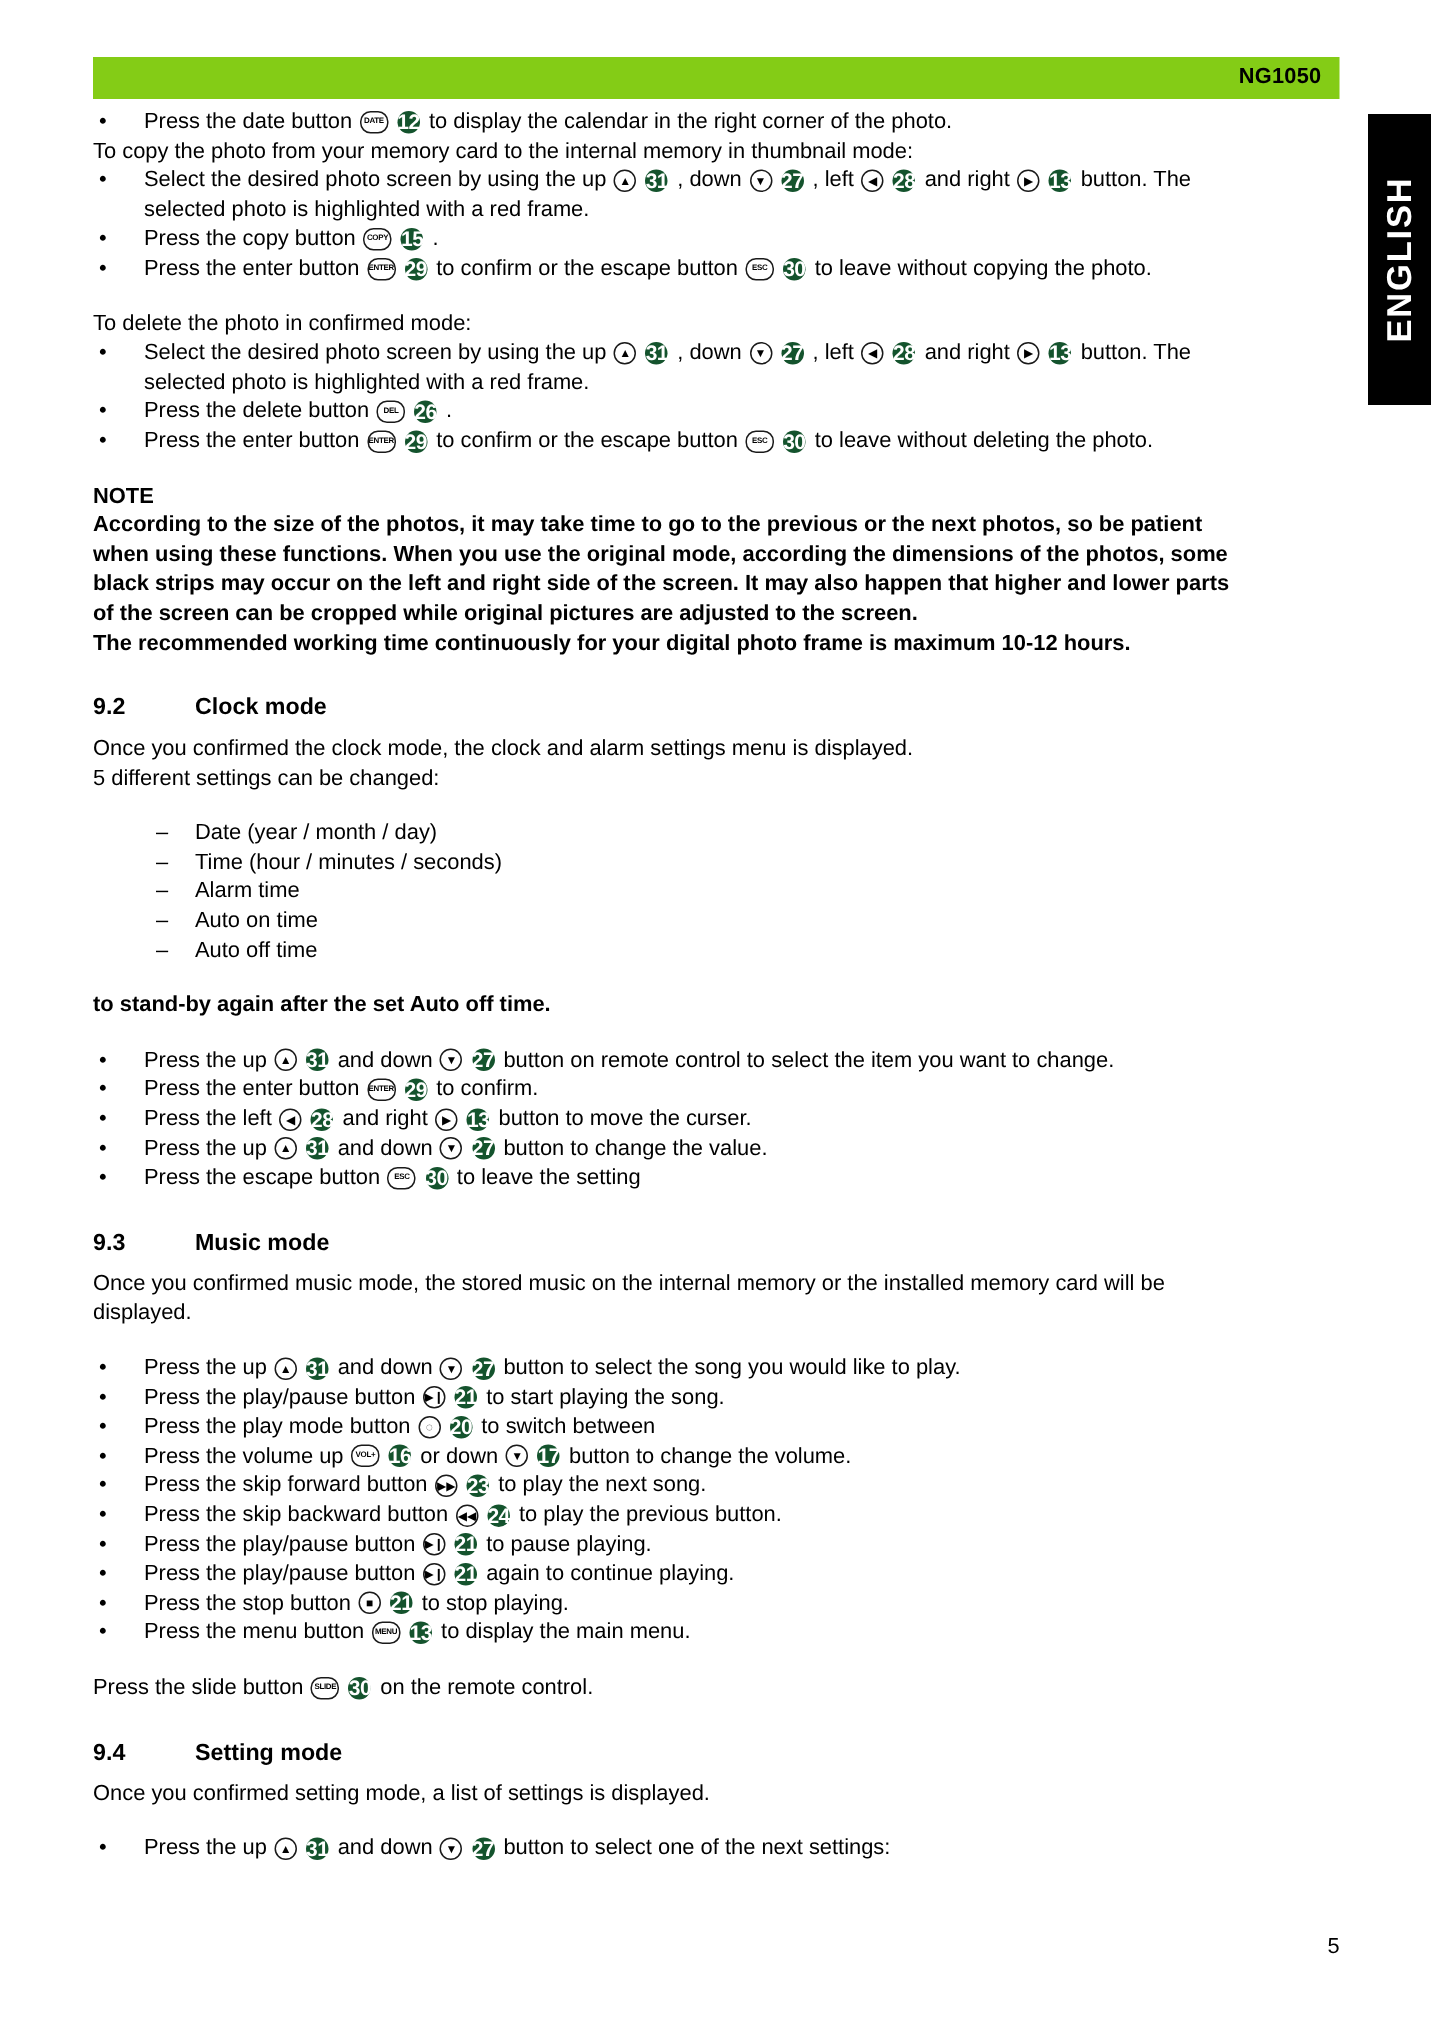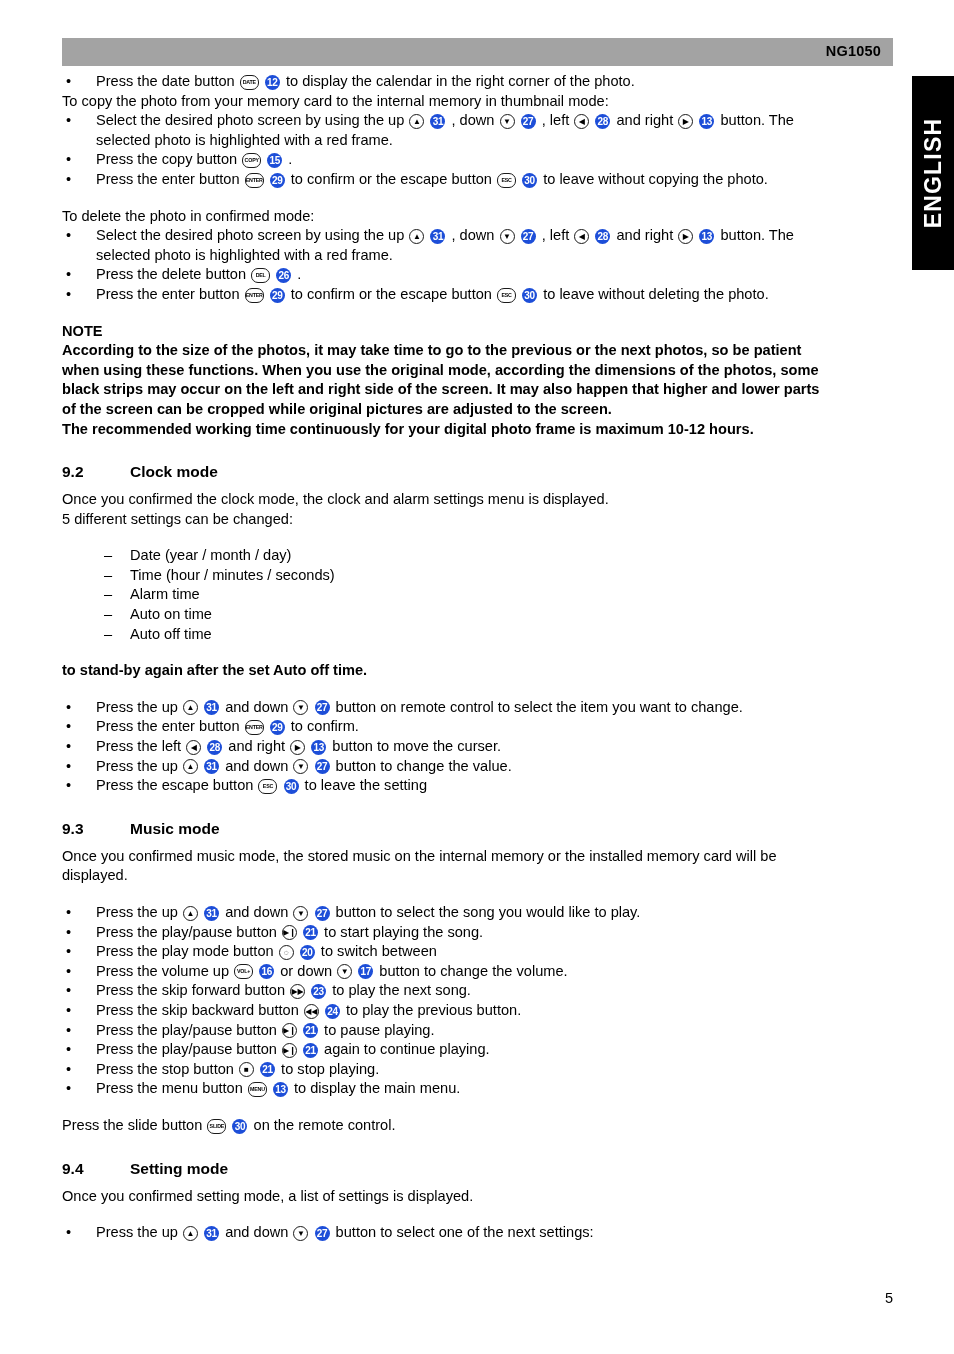--- a/index.html
+++ b/index.html
@@ -20,21 +20,21 @@
     width: 954px;
     height: 1354px;
   }
   
   .header-bar {
     position: absolute;
     left: 62px;
     top: 38px;
     width: 831px;
     height: 28px;
-    background: #a3a3a3;
+    background: #84cc16;
   }
   .header-model {
     position: absolute;
     right: 12px;
     top: 5px;
     font-size: 14.5px;
     font-weight: bold;
     letter-spacing: 0.2px;
   }
   
@@ -135,23 +135,23 @@
     font-size: 8px;
     line-height: 13px;
   }
   
   .num {
     display: inline-block;
     vertical-align: middle;
     width: 15px;
     height: 15px;
     border-radius: 50%;
-    background: #1d4ed8;
+    background: #14532d;
     color: #ffffff;
-    font-size: 10px;
+    font-size: 14px;
     font-weight: bold;
     line-height: 15px;
     text-align: center;
     margin: 0 2px 0 1px;
     letter-spacing: -0.3px;
   }
   .sec-head {
     font-size: 15.5px;
     font-weight: bold;
     position: relative;

